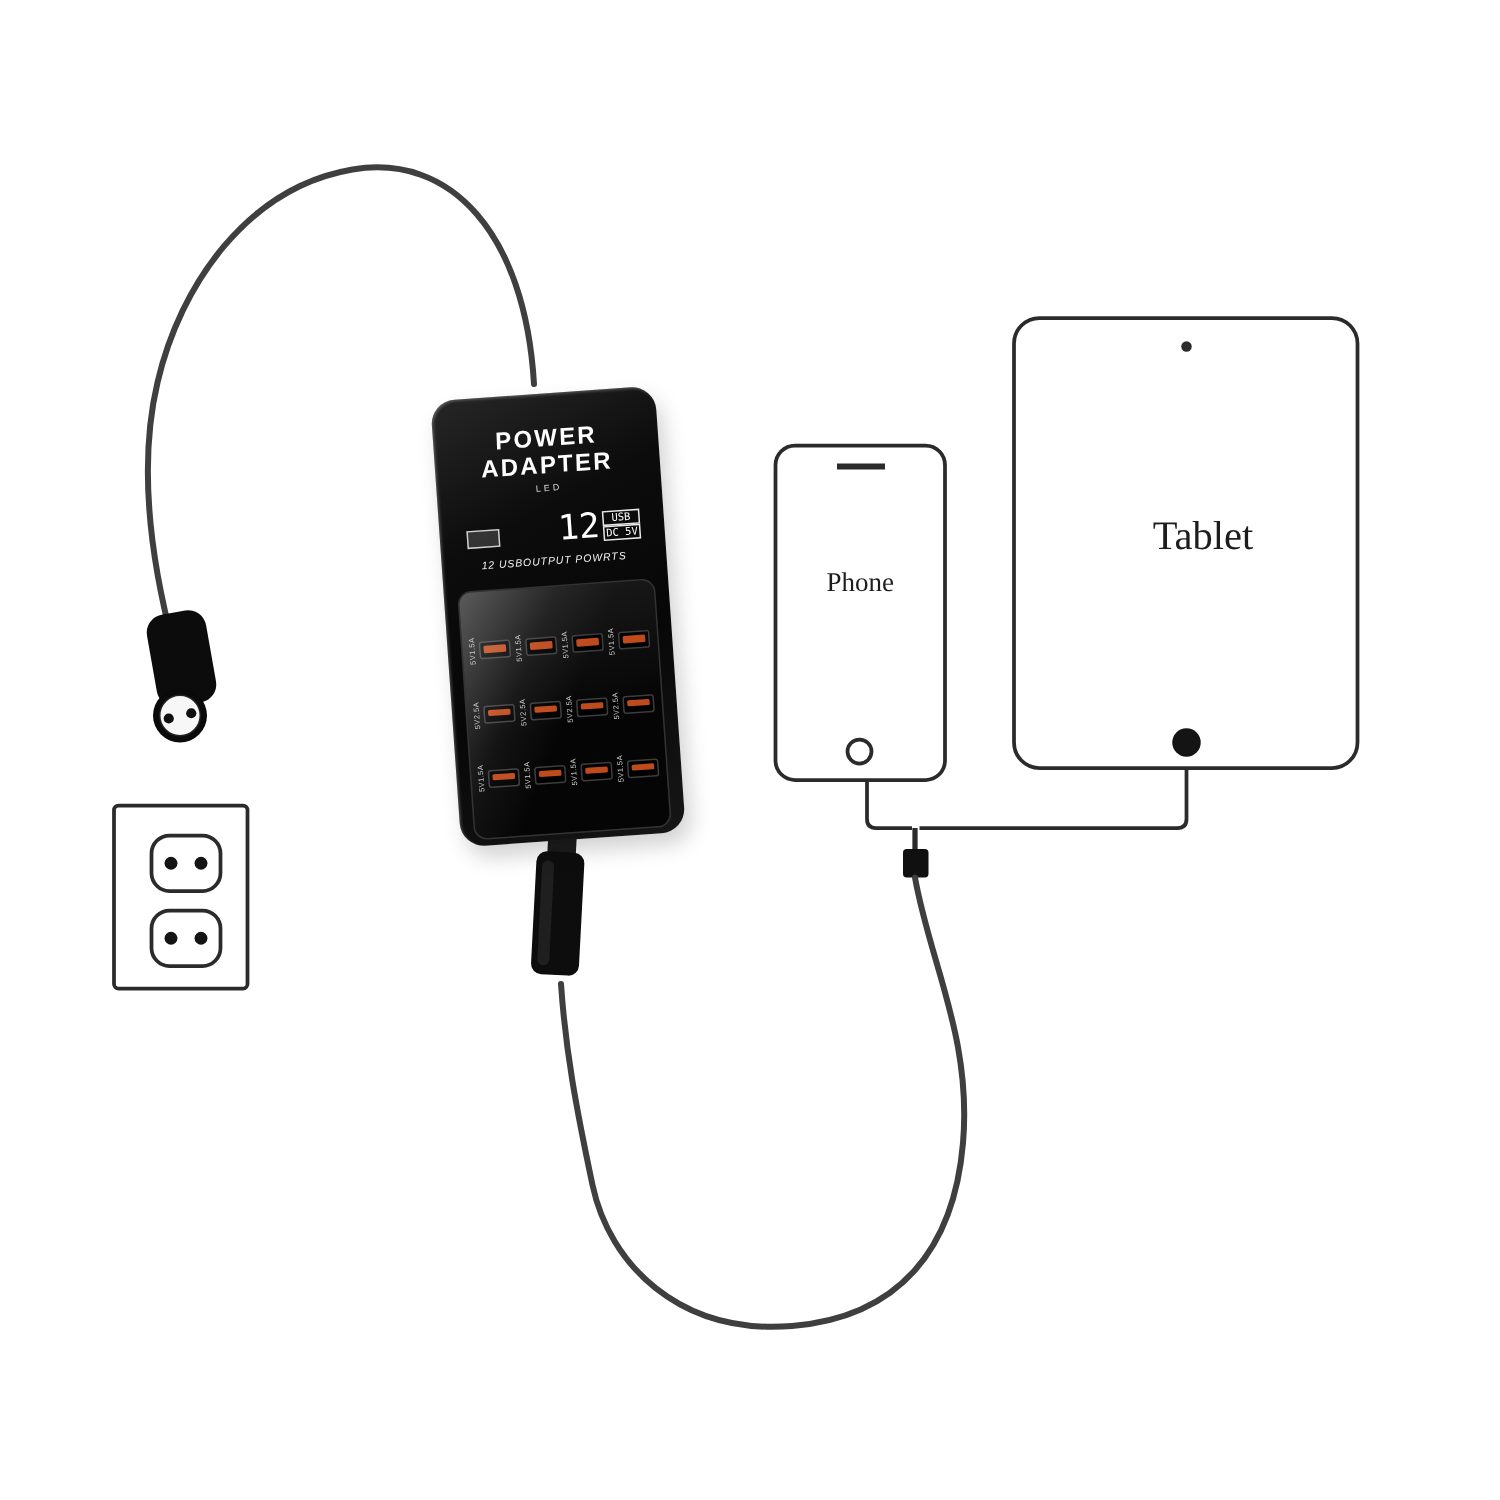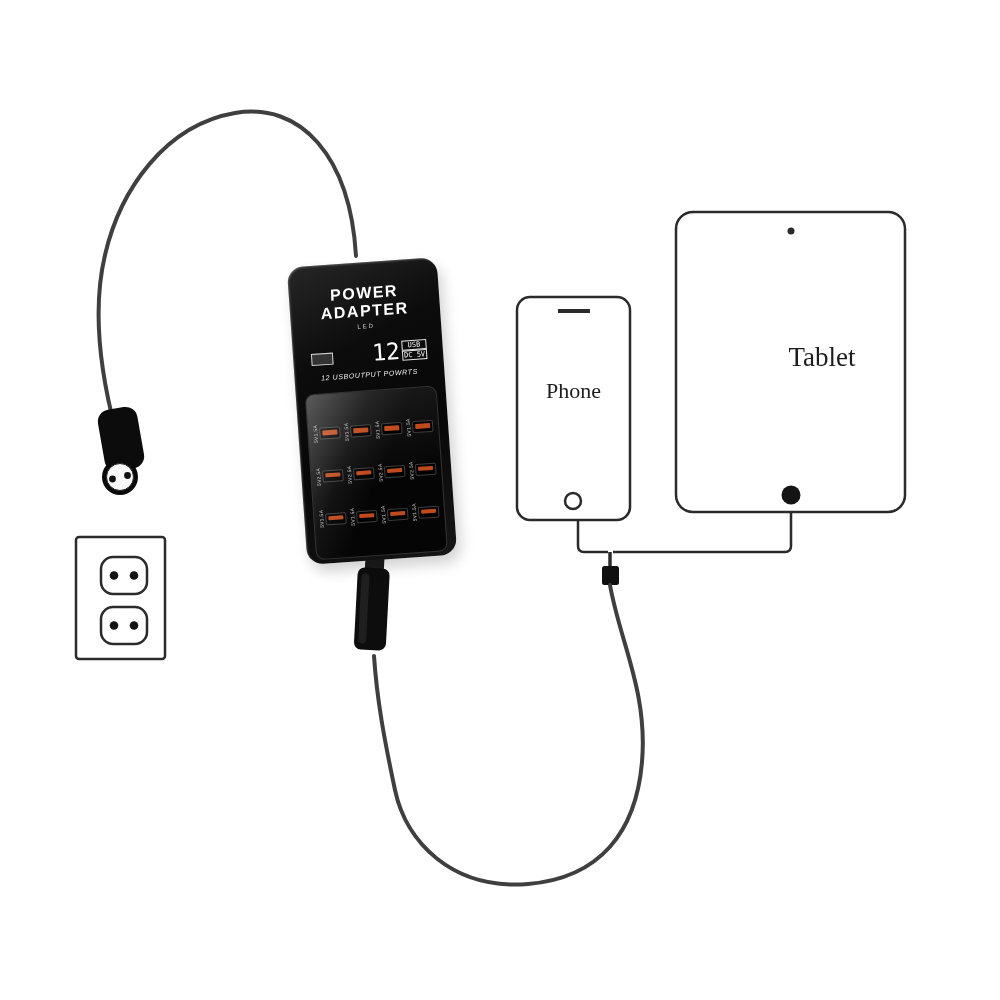--- a/index.html
+++ b/index.html
@@ -52,24 +52,24 @@
   }
   .port-slot{
     width:21px;height:12px;background:#000;border:1px solid #3d3d3d;border-radius:2px;
     display:flex;align-items:flex-start;justify-content:center;box-sizing:border-box;
   }
   .port-tab{width:15px;height:4.5px;margin-top:2px;background:#bf4a1c;border-radius:1px;}
 
   
   .device-label{
     position:absolute;text-align:center;color:#1d1d1d;
-    font-family:"Liberation Serif",serif;font-size:22px;
+    font-family:"Liberation Serif",serif;font-size:18px;
   }
   .phone-label{left:515px;top:378px;width:117px;}
-  .tablet-label{left:676px;top:342px;width:252px;font-size:27px;padding-left:20px;}
+  .tablet-label{left:676px;top:342px;width:252px;font-size:27px;}
 </style>
 </head>
 <body>
 
 <div class="scene">
 
   <svg width="1000" height="1000" viewBox="0 0 1000 1000">
 
     <path d="M 116 432 C 100 372, 92 310, 105 255 C 120 190, 165 125, 235 113 C 300 102, 350 155, 356 256" fill="none" stroke="#3f3f3f" stroke-width="4" stroke-linecap="round"></path>
 

